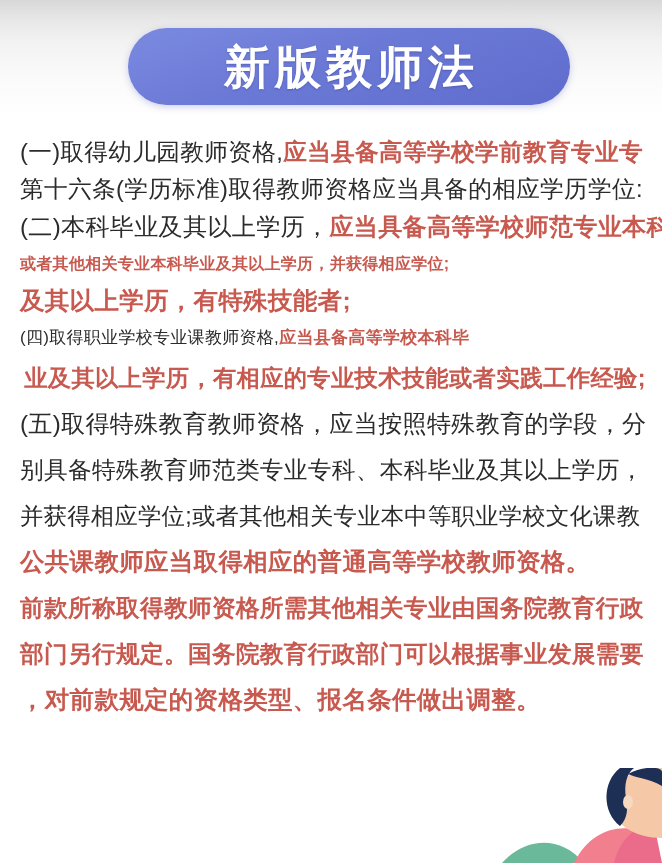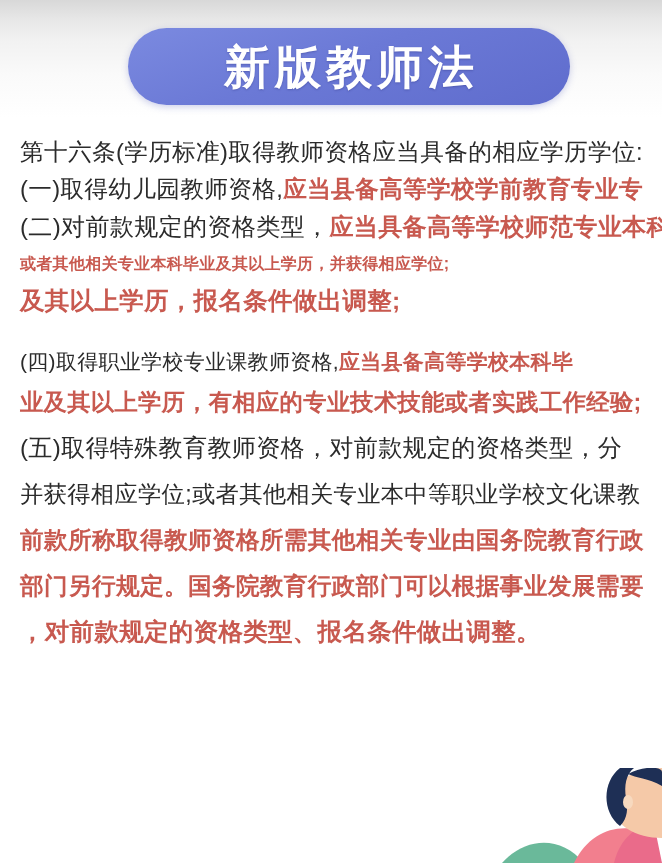--- a/index.html
+++ b/index.html
@@ -65,21 +65,21 @@
     width: 630px;
   }
   .line {
     font-size: 24.5px;
     line-height: 37px;
     white-space: nowrap;
     letter-spacing: 0.3px;
     color: #2b2b2b;
     font-weight: 500;
   }
-  .line.loose   { line-height: 45px; }
+  .line.loose   { line-height: 45px; text-align: center; }
   .line.loose2  { line-height: 46px; }
   .seg-black {
     color: #2b2b2b;
     font-weight: 500;
   }
   .seg-red {
     color: #c8594f;
     font-weight: bold;
   }
 
@@ -96,29 +96,31 @@
 </head>
 <body>
 
 <div id="page">
 
   <div class="title-pill">
     <span class="title-text">新版教师法</span>
   </div>
 
   <div class="body-text" id="body-text">
+      <div class="line" style="font-size: 23.7px;"><span class="seg-black">(一)取得幼儿园教师资格,</span><span class="seg-red">应当县备高等学校学前教育专业专</span></div>
       <div class="line" style="font-size: 23.7px;"><span class="seg-black">第十六条(学历标准)取得教师资格应当具备的相应学历学位:</span></div>
-      <div class="line" style="font-size: 23.7px;"><span class="seg-black">(一)取得幼儿园教师资格,</span><span class="seg-red">应当县备高等学校学前教育专业专</span></div>
-      <div class="line" style="font-size: 24.1px;"><span class="seg-black">(二)对前款规定的资格类型，</span><span class="seg-red">应当具备高等学校师范专业本科</span></div>
+      <div class="line" style="font-size: 24.1px;"><span class="seg-black">(二)本科毕业及其以上学历，</span><span class="seg-red">应当具备高等学校师范专业本科</span></div>
       <div class="line" style="font-size: 16px;"><span class="seg-red">或者其他相关专业本科毕业及其以上学历，并获得相应学位;</span></div>
-      <div class="line"><span class="seg-red">及其以上学历，报名条件做出调整;</span></div>
-      <div class="line" style="font-size: 21px; margin-top: 24px;"><span class="seg-black">(四)取得职业学校专业课教师资格,</span><span class="seg-red">应当县备高等学校本科毕</span></div>
+      <div class="line"><span class="seg-red">及其以上学历，有特殊技能者;</span></div>
+      <div class="line" style="font-size: 17px;"><span class="seg-black">(四)取得职业学校专业课教师资格,</span><span class="seg-red">应当县备高等学校本科毕</span></div>
       <div class="line loose" style="font-size: 23.3px;"><span class="seg-red">业及其以上学历，有相应的专业技术技能或者实践工作经验;</span></div>
-      <div class="line loose2" style="font-size: 24.1px;"><span class="seg-black">(五)取得特殊教育教师资格，对前款规定的资格类型，分</span></div>
+      <div class="line loose2" style="font-size: 24.1px;"><span class="seg-black">(五)取得特殊教育教师资格，应当按照特殊教育的学段，分</span></div>
+      <div class="line loose2" style="font-size: 23.7px;"><span class="seg-black">别具备特殊教育师范类专业专科、本科毕业及其以上学历，</span></div>
       <div class="line loose2" style="font-size: 23.3px;"><span class="seg-black">并获得相应学位;或者其他相关专业本中等职业学校文化课教</span></div>
+      <div class="line loose2"><span class="seg-red">公共课教师应当取得相应的普通高等学校教师资格。</span></div>
       <div class="line loose2" style="font-size: 23.7px;"><span class="seg-red">前款所称取得教师资格所需其他相关专业由国务院教育行政</span></div>
       <div class="line loose2" style="font-size: 23.7px;"><span class="seg-red">部门另行规定。国务院教育行政部门可以根据事业发展需要</span></div>
       <div class="line loose2"><span class="seg-red">，对前款规定的资格类型、报名条件做出调整。</span></div>
     </div>
 
   <svg class="illustration" viewBox="0 0 160 95" xmlns="http://www.w3.org/2000/svg">
     <path d="M0 95 C 22 70, 58 66, 82 95 Z" fill="#6ab99a"></path>
     <path d="M72 95 C 86 66, 112 56, 136 62 L 150 95 Z" fill="#f27f8e"></path>
     <path d="M112 95 C 118 70, 134 58, 152 56 L 160 95 Z" fill="#ea6b8a"></path>
     <path d="M110 36 C 110 12, 132 0, 160 0 L 160 70 C 134 70, 112 58, 110 36 Z" fill="#f5c9a8"></path>

